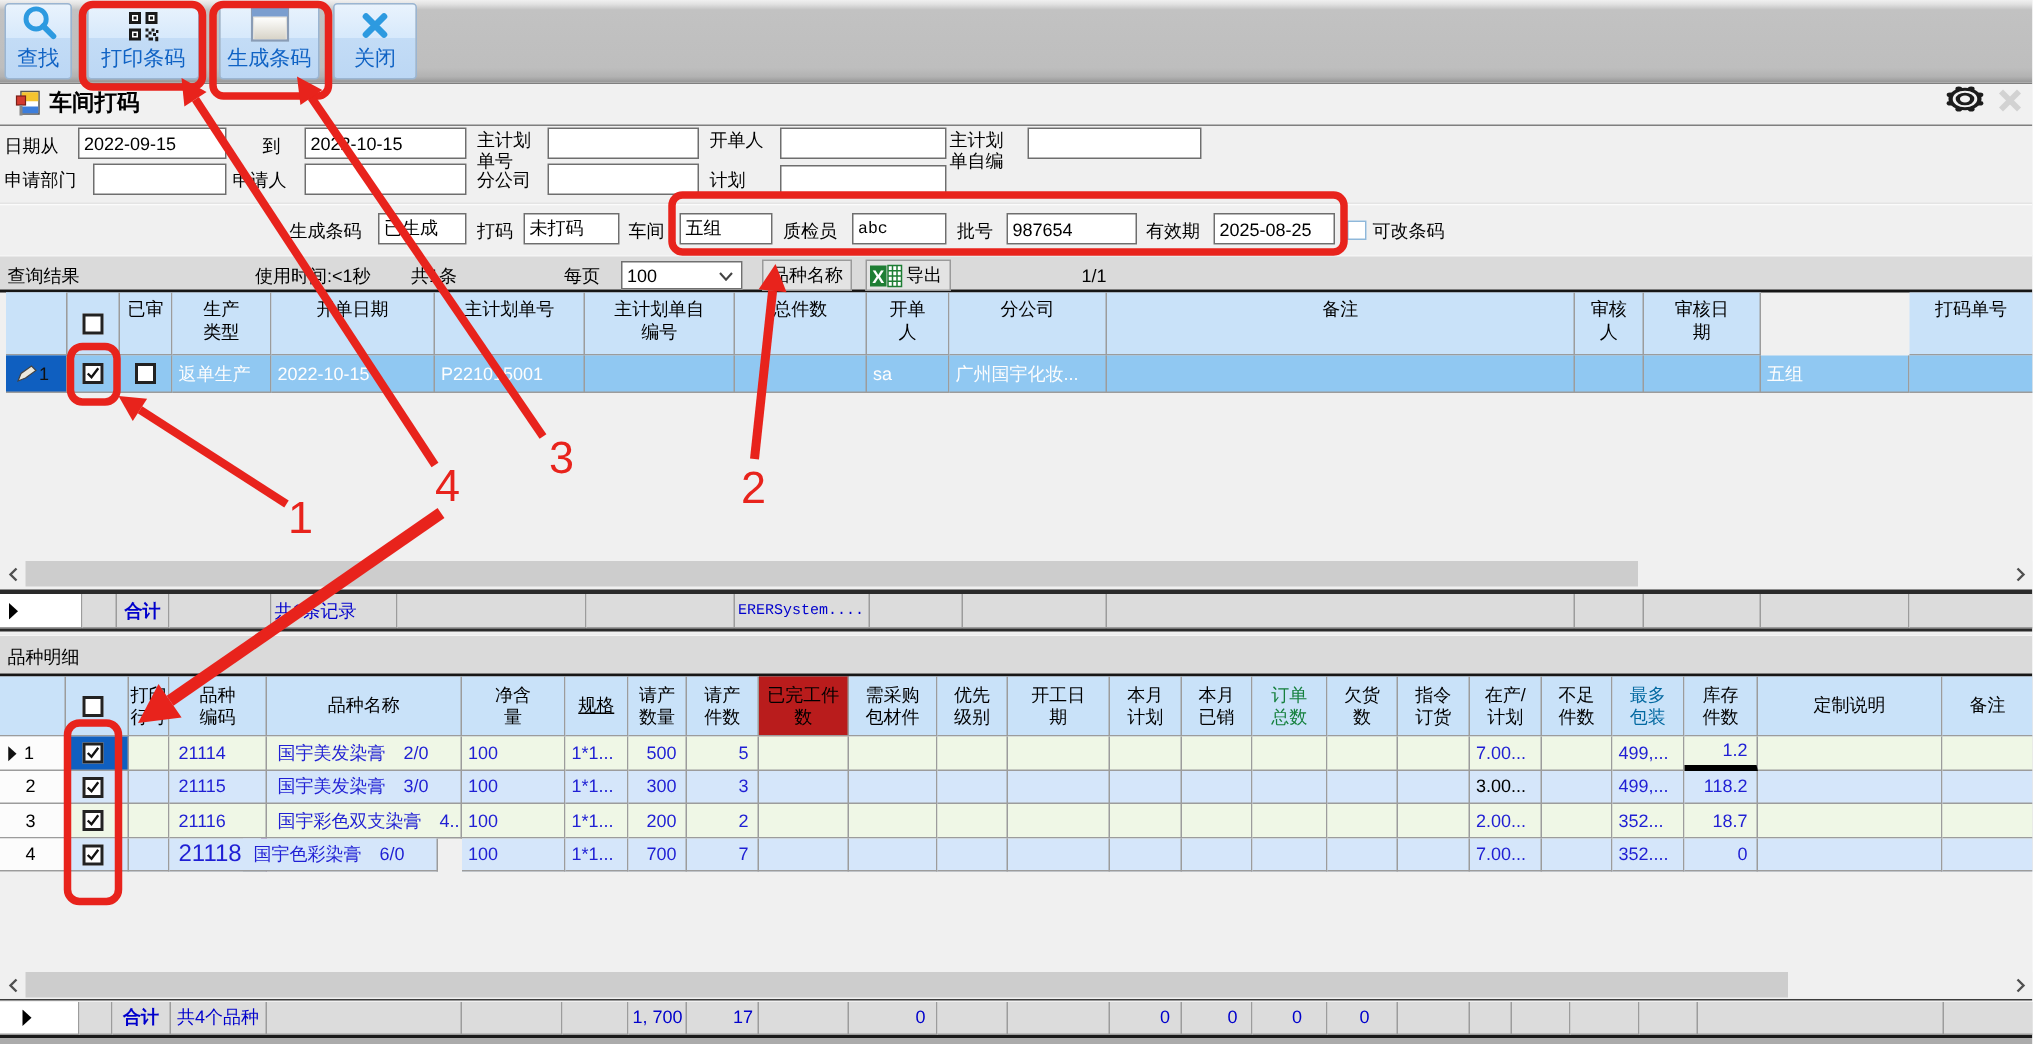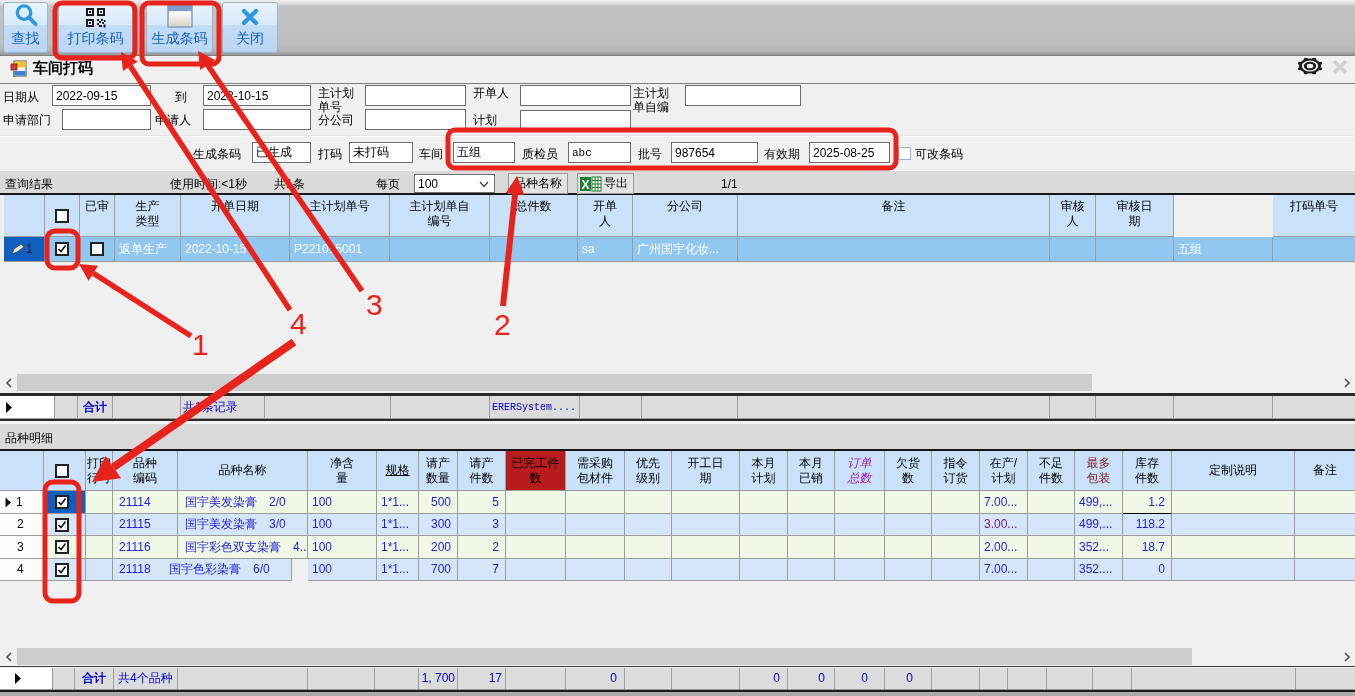--- a/index.html
+++ b/index.html
@@ -223,26 +223,26 @@
 <div style="position:absolute;left:308px;top:451px;width:69px;height:40px;box-sizing:border-box;border-right:1px solid #9c9c9c;border-bottom:1px solid #9c9c9c;background:#c9e2f9;overflow:hidden;white-space:nowrap;font-size:12px;color:#000;display:flex;align-items:center;justify-content:center;text-align:center;line-height:15px;">净含<br>量</div>
 <div style="position:absolute;left:377px;top:451px;width:42px;height:40px;box-sizing:border-box;border-right:1px solid #9c9c9c;border-bottom:1px solid #9c9c9c;background:#c9e2f9;overflow:hidden;white-space:nowrap;font-size:12px;color:#000;display:flex;align-items:center;justify-content:center;text-align:center;line-height:15px;text-decoration:underline;">规格</div>
 <div style="position:absolute;left:419px;top:451px;width:39px;height:40px;box-sizing:border-box;border-right:1px solid #9c9c9c;border-bottom:1px solid #9c9c9c;background:#c9e2f9;overflow:hidden;white-space:nowrap;font-size:12px;color:#000;display:flex;align-items:center;justify-content:center;text-align:center;line-height:15px;">请产<br>数量</div>
 <div style="position:absolute;left:458px;top:451px;width:48px;height:40px;box-sizing:border-box;border-right:1px solid #9c9c9c;border-bottom:1px solid #9c9c9c;background:#c9e2f9;overflow:hidden;white-space:nowrap;font-size:12px;color:#000;display:flex;align-items:center;justify-content:center;text-align:center;line-height:15px;">请产<br>件数</div>
 <div style="position:absolute;left:506px;top:451px;width:60px;height:40px;box-sizing:border-box;border-right:1px solid #9c9c9c;border-bottom:1px solid #9c9c9c;background:#b91c1c;overflow:hidden;white-space:nowrap;font-size:12px;color:#000;display:flex;align-items:center;justify-content:center;text-align:center;line-height:15px;">已完工件<br>数</div>
 <div style="position:absolute;left:566px;top:451px;width:59px;height:40px;box-sizing:border-box;border-right:1px solid #9c9c9c;border-bottom:1px solid #9c9c9c;background:#c9e2f9;overflow:hidden;white-space:nowrap;font-size:12px;color:#000;display:flex;align-items:center;justify-content:center;text-align:center;line-height:15px;">需采购<br>包材件</div>
 <div style="position:absolute;left:625px;top:451px;width:47px;height:40px;box-sizing:border-box;border-right:1px solid #9c9c9c;border-bottom:1px solid #9c9c9c;background:#c9e2f9;overflow:hidden;white-space:nowrap;font-size:12px;color:#000;display:flex;align-items:center;justify-content:center;text-align:center;line-height:15px;">优先<br>级别</div>
 <div style="position:absolute;left:672px;top:451px;width:68px;height:40px;box-sizing:border-box;border-right:1px solid #9c9c9c;border-bottom:1px solid #9c9c9c;background:#c9e2f9;overflow:hidden;white-space:nowrap;font-size:12px;color:#000;display:flex;align-items:center;justify-content:center;text-align:center;line-height:15px;">开工日<br>期</div>
 <div style="position:absolute;left:740px;top:451px;width:48px;height:40px;box-sizing:border-box;border-right:1px solid #9c9c9c;border-bottom:1px solid #9c9c9c;background:#c9e2f9;overflow:hidden;white-space:nowrap;font-size:12px;color:#000;display:flex;align-items:center;justify-content:center;text-align:center;line-height:15px;">本月<br>计划</div>
 <div style="position:absolute;left:788px;top:451px;width:47px;height:40px;box-sizing:border-box;border-right:1px solid #9c9c9c;border-bottom:1px solid #9c9c9c;background:#c9e2f9;overflow:hidden;white-space:nowrap;font-size:12px;color:#000;display:flex;align-items:center;justify-content:center;text-align:center;line-height:15px;">本月<br>已销</div>
-<div style="position:absolute;left:835px;top:451px;width:50px;height:40px;box-sizing:border-box;border-right:1px solid #9c9c9c;border-bottom:1px solid #9c9c9c;background:#c9e2f9;overflow:hidden;white-space:nowrap;font-size:12px;color:#a21caf;display:flex;align-items:center;justify-content:center;text-align:center;line-height:15px;font-style:italic;">订单<br>总数</div>
+<div style="position:absolute;left:835px;top:451px;width:50px;height:40px;box-sizing:border-box;border-right:1px solid #9c9c9c;border-bottom:1px solid #9c9c9c;background:#c9e2f9;overflow:hidden;white-space:nowrap;font-size:12px;color:#15803d;display:flex;align-items:center;justify-content:center;text-align:center;line-height:15px;">订单<br>总数</div>
 <div style="position:absolute;left:885px;top:451px;width:47px;height:40px;box-sizing:border-box;border-right:1px solid #9c9c9c;border-bottom:1px solid #9c9c9c;background:#c9e2f9;overflow:hidden;white-space:nowrap;font-size:12px;color:#000;display:flex;align-items:center;justify-content:center;text-align:center;line-height:15px;">欠货<br>数</div>
 <div style="position:absolute;left:932px;top:451px;width:48px;height:40px;box-sizing:border-box;border-right:1px solid #9c9c9c;border-bottom:1px solid #9c9c9c;background:#c9e2f9;overflow:hidden;white-space:nowrap;font-size:12px;color:#000;display:flex;align-items:center;justify-content:center;text-align:center;line-height:15px;">指令<br>订货</div>
 <div style="position:absolute;left:980px;top:451px;width:48px;height:40px;box-sizing:border-box;border-right:1px solid #9c9c9c;border-bottom:1px solid #9c9c9c;background:#c9e2f9;overflow:hidden;white-space:nowrap;font-size:12px;color:#000;display:flex;align-items:center;justify-content:center;text-align:center;line-height:15px;">在产/<br>计划</div>
 <div style="position:absolute;left:1028px;top:451px;width:47px;height:40px;box-sizing:border-box;border-right:1px solid #9c9c9c;border-bottom:1px solid #9c9c9c;background:#c9e2f9;overflow:hidden;white-space:nowrap;font-size:12px;color:#000;display:flex;align-items:center;justify-content:center;text-align:center;line-height:15px;">不足<br>件数</div>
-<div style="position:absolute;left:1075px;top:451px;width:48px;height:40px;box-sizing:border-box;border-right:1px solid #9c9c9c;border-bottom:1px solid #9c9c9c;background:#c9e2f9;overflow:hidden;white-space:nowrap;font-size:12px;color:#7f1d1d;display:flex;align-items:center;justify-content:center;text-align:center;line-height:15px;">最多<br>包装</div>
+<div style="position:absolute;left:1075px;top:451px;width:48px;height:40px;box-sizing:border-box;border-right:1px solid #9c9c9c;border-bottom:1px solid #9c9c9c;background:#c9e2f9;overflow:hidden;white-space:nowrap;font-size:12px;color:#0369a1;display:flex;align-items:center;justify-content:center;text-align:center;line-height:15px;">最多<br>包装</div>
 <div style="position:absolute;left:1123px;top:451px;width:49px;height:40px;box-sizing:border-box;border-right:1px solid #9c9c9c;border-bottom:1px solid #9c9c9c;background:#c9e2f9;overflow:hidden;white-space:nowrap;font-size:12px;color:#000;display:flex;align-items:center;justify-content:center;text-align:center;line-height:15px;">库存<br>件数</div>
 <div style="position:absolute;left:1172px;top:451px;width:123px;height:40px;box-sizing:border-box;border-right:1px solid #9c9c9c;border-bottom:1px solid #9c9c9c;background:#c9e2f9;overflow:hidden;white-space:nowrap;font-size:12px;color:#000;display:flex;align-items:center;justify-content:center;text-align:center;line-height:15px;">定制说明</div>
 <div style="position:absolute;left:1295px;top:451px;width:61px;height:40px;box-sizing:border-box;border-right:1px solid #9c9c9c;border-bottom:1px solid #9c9c9c;background:#c9e2f9;overflow:hidden;white-space:nowrap;font-size:12px;color:#000;display:flex;align-items:center;justify-content:center;text-align:center;line-height:15px;">备注</div>
 <div style="position:absolute;left:0px;top:491px;width:44px;height:23px;box-sizing:border-box;border-right:1px solid #9c9c9c;border-bottom:1px solid #9c9c9c;background:#fcfcfc;overflow:hidden;white-space:nowrap;font-size:12px;color:#000;display:flex;align-items:center;justify-content:flex-start;padding-left:5px;line-height:13px;">
       <svg width="7" height="11" viewBox="0 0 7 11" style="margin-right:4px;">
         <path d="M0.5 0.5 L6 5.5 L0.5 10.5 Z" fill="#111"></path>
       </svg>
       <span>1</span>
     </div>
 <div style="position:absolute;left:44px;top:491px;width:42px;height:23px;box-sizing:border-box;border-right:1px solid #9c9c9c;border-bottom:1px solid #9c9c9c;background:#0f5fc0;overflow:hidden;white-space:nowrap;font-size:12px;color:#1f1fd4;display:flex;align-items:center;justify-content:flex-start;padding-left:11px;line-height:13px;">
@@ -264,21 +264,21 @@
 <div style="position:absolute;left:625px;top:491px;width:47px;height:23px;box-sizing:border-box;border-right:1px solid #9c9c9c;border-bottom:1px solid #9c9c9c;background:#eff7e6;overflow:hidden;white-space:nowrap;font-size:12px;color:#1f1fd4;display:flex;align-items:center;justify-content:flex-start;padding-left:4px;line-height:13px;"></div>
 <div style="position:absolute;left:672px;top:491px;width:68px;height:23px;box-sizing:border-box;border-right:1px solid #9c9c9c;border-bottom:1px solid #9c9c9c;background:#eff7e6;overflow:hidden;white-space:nowrap;font-size:12px;color:#1f1fd4;display:flex;align-items:center;justify-content:flex-start;padding-left:4px;line-height:13px;"></div>
 <div style="position:absolute;left:740px;top:491px;width:48px;height:23px;box-sizing:border-box;border-right:1px solid #9c9c9c;border-bottom:1px solid #9c9c9c;background:#eff7e6;overflow:hidden;white-space:nowrap;font-size:12px;color:#1f1fd4;display:flex;align-items:center;justify-content:flex-start;padding-left:4px;line-height:13px;"></div>
 <div style="position:absolute;left:788px;top:491px;width:47px;height:23px;box-sizing:border-box;border-right:1px solid #9c9c9c;border-bottom:1px solid #9c9c9c;background:#eff7e6;overflow:hidden;white-space:nowrap;font-size:12px;color:#1f1fd4;display:flex;align-items:center;justify-content:flex-start;padding-left:4px;line-height:13px;"></div>
 <div style="position:absolute;left:835px;top:491px;width:50px;height:23px;box-sizing:border-box;border-right:1px solid #9c9c9c;border-bottom:1px solid #9c9c9c;background:#eff7e6;overflow:hidden;white-space:nowrap;font-size:12px;color:#1f1fd4;display:flex;align-items:center;justify-content:flex-start;padding-left:4px;line-height:13px;"></div>
 <div style="position:absolute;left:885px;top:491px;width:47px;height:23px;box-sizing:border-box;border-right:1px solid #9c9c9c;border-bottom:1px solid #9c9c9c;background:#eff7e6;overflow:hidden;white-space:nowrap;font-size:12px;color:#1f1fd4;display:flex;align-items:center;justify-content:flex-start;padding-left:4px;line-height:13px;"></div>
 <div style="position:absolute;left:932px;top:491px;width:48px;height:23px;box-sizing:border-box;border-right:1px solid #9c9c9c;border-bottom:1px solid #9c9c9c;background:#eff7e6;overflow:hidden;white-space:nowrap;font-size:12px;color:#1f1fd4;display:flex;align-items:center;justify-content:flex-start;padding-left:4px;line-height:13px;"></div>
 <div style="position:absolute;left:980px;top:491px;width:48px;height:23px;box-sizing:border-box;border-right:1px solid #9c9c9c;border-bottom:1px solid #9c9c9c;background:#eff7e6;overflow:hidden;white-space:nowrap;font-size:12px;color:#1f1fd4;display:flex;align-items:center;justify-content:flex-start;padding-left:4px;line-height:13px;">7.00...</div>
 <div style="position:absolute;left:1028px;top:491px;width:47px;height:23px;box-sizing:border-box;border-right:1px solid #9c9c9c;border-bottom:1px solid #9c9c9c;background:#eff7e6;overflow:hidden;white-space:nowrap;font-size:12px;color:#1f1fd4;display:flex;align-items:center;justify-content:flex-start;padding-left:4px;line-height:13px;"></div>
 <div style="position:absolute;left:1075px;top:491px;width:48px;height:23px;box-sizing:border-box;border-right:1px solid #9c9c9c;border-bottom:1px solid #9c9c9c;background:#eff7e6;overflow:hidden;white-space:nowrap;font-size:12px;color:#1f1fd4;display:flex;align-items:center;justify-content:flex-start;padding-left:4px;line-height:13px;">499,...</div>
-<div style="position:absolute;left:1123px;top:491px;width:49px;height:23px;box-sizing:border-box;border-right:1px solid #9c9c9c;border-bottom:1px solid #000000;background:#eff7e6;overflow:hidden;white-space:nowrap;font-size:12px;color:#1f1fd4;display:flex;align-items:center;justify-content:flex-end;padding-right:6px;line-height:13px;">1.2</div>
+<div style="position:absolute;left:1123px;top:491px;width:49px;height:23px;box-sizing:border-box;border-right:1px solid #9c9c9c;border-bottom:4px solid #000000;background:#eff7e6;overflow:hidden;white-space:nowrap;font-size:12px;color:#1f1fd4;display:flex;align-items:center;justify-content:flex-end;padding-right:6px;line-height:13px;">1.2</div>
 <div style="position:absolute;left:1172px;top:491px;width:123px;height:23px;box-sizing:border-box;border-right:1px solid #9c9c9c;border-bottom:1px solid #9c9c9c;background:#eff7e6;overflow:hidden;white-space:nowrap;font-size:12px;color:#1f1fd4;display:flex;align-items:center;justify-content:flex-start;padding-left:4px;line-height:13px;"></div>
 <div style="position:absolute;left:1295px;top:491px;width:61px;height:23px;box-sizing:border-box;border-right:1px solid #9c9c9c;border-bottom:1px solid #9c9c9c;background:#eff7e6;overflow:hidden;white-space:nowrap;font-size:12px;color:#1f1fd4;display:flex;align-items:center;justify-content:flex-start;padding-left:4px;line-height:13px;"></div>
 <div style="position:absolute;left:0px;top:514px;width:44px;height:22px;box-sizing:border-box;border-right:1px solid #9c9c9c;border-bottom:1px solid #9c9c9c;background:#fcfcfc;overflow:hidden;white-space:nowrap;font-size:12px;color:#000;display:flex;align-items:center;justify-content:flex-start;padding-left:5px;line-height:13px;">
       <span style="margin-left:12px;">2</span>
     </div>
 <div style="position:absolute;left:44px;top:514px;width:42px;height:22px;box-sizing:border-box;border-right:1px solid #9c9c9c;border-bottom:1px solid #9c9c9c;background:#d5e6fa;overflow:hidden;white-space:nowrap;font-size:12px;color:#1f1fd4;display:flex;align-items:center;justify-content:flex-start;padding-left:11px;line-height:13px;">
       <span style="display:inline-block;width:14px;height:14px;background:#fff;border:2px solid #222;box-sizing:border-box;position:relative;">
         <svg width="10" height="10" viewBox="0 0 10 10" style="position:absolute;left:0px;top:0px">
           <path d="M1.5 5 L4 7.5 L8.5 1.5" stroke="#111" stroke-width="1.6" fill="none"></path>
         </svg>
@@ -293,21 +293,21 @@
 <div style="position:absolute;left:458px;top:514px;width:48px;height:22px;box-sizing:border-box;border-right:1px solid #9c9c9c;border-bottom:1px solid #9c9c9c;background:#d5e6fa;overflow:hidden;white-space:nowrap;font-size:12px;color:#1f1fd4;display:flex;align-items:center;justify-content:flex-end;padding-right:6px;line-height:13px;">3</div>
 <div style="position:absolute;left:506px;top:514px;width:60px;height:22px;box-sizing:border-box;border-right:1px solid #9c9c9c;border-bottom:1px solid #9c9c9c;background:#d5e6fa;overflow:hidden;white-space:nowrap;font-size:12px;color:#1f1fd4;display:flex;align-items:center;justify-content:flex-start;padding-left:4px;line-height:13px;"></div>
 <div style="position:absolute;left:566px;top:514px;width:59px;height:22px;box-sizing:border-box;border-right:1px solid #9c9c9c;border-bottom:1px solid #9c9c9c;background:#d5e6fa;overflow:hidden;white-space:nowrap;font-size:12px;color:#1f1fd4;display:flex;align-items:center;justify-content:flex-start;padding-left:4px;line-height:13px;"></div>
 <div style="position:absolute;left:625px;top:514px;width:47px;height:22px;box-sizing:border-box;border-right:1px solid #9c9c9c;border-bottom:1px solid #9c9c9c;background:#d5e6fa;overflow:hidden;white-space:nowrap;font-size:12px;color:#1f1fd4;display:flex;align-items:center;justify-content:flex-start;padding-left:4px;line-height:13px;"></div>
 <div style="position:absolute;left:672px;top:514px;width:68px;height:22px;box-sizing:border-box;border-right:1px solid #9c9c9c;border-bottom:1px solid #9c9c9c;background:#d5e6fa;overflow:hidden;white-space:nowrap;font-size:12px;color:#1f1fd4;display:flex;align-items:center;justify-content:flex-start;padding-left:4px;line-height:13px;"></div>
 <div style="position:absolute;left:740px;top:514px;width:48px;height:22px;box-sizing:border-box;border-right:1px solid #9c9c9c;border-bottom:1px solid #9c9c9c;background:#d5e6fa;overflow:hidden;white-space:nowrap;font-size:12px;color:#1f1fd4;display:flex;align-items:center;justify-content:flex-start;padding-left:4px;line-height:13px;"></div>
 <div style="position:absolute;left:788px;top:514px;width:47px;height:22px;box-sizing:border-box;border-right:1px solid #9c9c9c;border-bottom:1px solid #9c9c9c;background:#d5e6fa;overflow:hidden;white-space:nowrap;font-size:12px;color:#1f1fd4;display:flex;align-items:center;justify-content:flex-start;padding-left:4px;line-height:13px;"></div>
 <div style="position:absolute;left:835px;top:514px;width:50px;height:22px;box-sizing:border-box;border-right:1px solid #9c9c9c;border-bottom:1px solid #9c9c9c;background:#d5e6fa;overflow:hidden;white-space:nowrap;font-size:12px;color:#1f1fd4;display:flex;align-items:center;justify-content:flex-start;padding-left:4px;line-height:13px;"></div>
 <div style="position:absolute;left:885px;top:514px;width:47px;height:22px;box-sizing:border-box;border-right:1px solid #9c9c9c;border-bottom:1px solid #9c9c9c;background:#d5e6fa;overflow:hidden;white-space:nowrap;font-size:12px;color:#1f1fd4;display:flex;align-items:center;justify-content:flex-start;padding-left:4px;line-height:13px;"></div>
 <div style="position:absolute;left:932px;top:514px;width:48px;height:22px;box-sizing:border-box;border-right:1px solid #9c9c9c;border-bottom:1px solid #9c9c9c;background:#d5e6fa;overflow:hidden;white-space:nowrap;font-size:12px;color:#1f1fd4;display:flex;align-items:center;justify-content:flex-start;padding-left:4px;line-height:13px;"></div>
-<div style="position:absolute;left:980px;top:514px;width:48px;height:22px;box-sizing:border-box;border-right:1px solid #9c9c9c;border-bottom:1px solid #9c9c9c;background:#d5e6fa;overflow:hidden;white-space:nowrap;font-size:12px;color:#701a75;display:flex;align-items:center;justify-content:flex-start;padding-left:4px;line-height:13px;">3.00...</div>
+<div style="position:absolute;left:980px;top:514px;width:48px;height:22px;box-sizing:border-box;border-right:1px solid #9c9c9c;border-bottom:1px solid #9c9c9c;background:#d5e6fa;overflow:hidden;white-space:nowrap;font-size:12px;color:#000000;display:flex;align-items:center;justify-content:flex-start;padding-left:4px;line-height:13px;">3.00...</div>
 <div style="position:absolute;left:1028px;top:514px;width:47px;height:22px;box-sizing:border-box;border-right:1px solid #9c9c9c;border-bottom:1px solid #9c9c9c;background:#d5e6fa;overflow:hidden;white-space:nowrap;font-size:12px;color:#1f1fd4;display:flex;align-items:center;justify-content:flex-start;padding-left:4px;line-height:13px;"></div>
 <div style="position:absolute;left:1075px;top:514px;width:48px;height:22px;box-sizing:border-box;border-right:1px solid #9c9c9c;border-bottom:1px solid #9c9c9c;background:#d5e6fa;overflow:hidden;white-space:nowrap;font-size:12px;color:#1f1fd4;display:flex;align-items:center;justify-content:flex-start;padding-left:4px;line-height:13px;">499,...</div>
 <div style="position:absolute;left:1123px;top:514px;width:49px;height:22px;box-sizing:border-box;border-right:1px solid #9c9c9c;border-bottom:1px solid #9c9c9c;background:#d5e6fa;overflow:hidden;white-space:nowrap;font-size:12px;color:#1f1fd4;display:flex;align-items:center;justify-content:flex-end;padding-right:6px;line-height:13px;">118.2</div>
 <div style="position:absolute;left:1172px;top:514px;width:123px;height:22px;box-sizing:border-box;border-right:1px solid #9c9c9c;border-bottom:1px solid #9c9c9c;background:#d5e6fa;overflow:hidden;white-space:nowrap;font-size:12px;color:#1f1fd4;display:flex;align-items:center;justify-content:flex-start;padding-left:4px;line-height:13px;"></div>
 <div style="position:absolute;left:1295px;top:514px;width:61px;height:22px;box-sizing:border-box;border-right:1px solid #9c9c9c;border-bottom:1px solid #9c9c9c;background:#d5e6fa;overflow:hidden;white-space:nowrap;font-size:12px;color:#1f1fd4;display:flex;align-items:center;justify-content:flex-start;padding-left:4px;line-height:13px;"></div>
 <div style="position:absolute;left:0px;top:536px;width:44px;height:23px;box-sizing:border-box;border-right:1px solid #9c9c9c;border-bottom:1px solid #9c9c9c;background:#fcfcfc;overflow:hidden;white-space:nowrap;font-size:12px;color:#000;display:flex;align-items:center;justify-content:flex-start;padding-left:5px;line-height:13px;">
       <span style="margin-left:12px;">3</span>
     </div>
 <div style="position:absolute;left:44px;top:536px;width:42px;height:23px;box-sizing:border-box;border-right:1px solid #9c9c9c;border-bottom:1px solid #9c9c9c;background:#eff7e6;overflow:hidden;white-space:nowrap;font-size:12px;color:#1f1fd4;display:flex;align-items:center;justify-content:flex-start;padding-left:11px;line-height:13px;">
       <span style="display:inline-block;width:14px;height:14px;background:#fff;border:2px solid #222;box-sizing:border-box;position:relative;">
@@ -342,21 +342,21 @@
       <span style="margin-left:12px;">4</span>
     </div>
 <div style="position:absolute;left:44px;top:559px;width:42px;height:22px;box-sizing:border-box;border-right:1px solid #9c9c9c;border-bottom:1px solid #9c9c9c;background:#d5e6fa;overflow:hidden;white-space:nowrap;font-size:12px;color:#1f1fd4;display:flex;align-items:center;justify-content:flex-start;padding-left:11px;line-height:13px;">
       <span style="display:inline-block;width:14px;height:14px;background:#fff;border:2px solid #222;box-sizing:border-box;position:relative;">
         <svg width="10" height="10" viewBox="0 0 10 10" style="position:absolute;left:0px;top:0px">
           <path d="M1.5 5 L4 7.5 L8.5 1.5" stroke="#111" stroke-width="1.6" fill="none"></path>
         </svg>
       </span>
     </div>
 <div style="position:absolute;left:86px;top:559px;width:27px;height:22px;box-sizing:border-box;border-right:1px solid #9c9c9c;border-bottom:1px solid #9c9c9c;background:#d5e6fa;overflow:hidden;white-space:nowrap;font-size:12px;color:#1f1fd4;display:flex;align-items:center;justify-content:flex-start;padding-left:4px;line-height:13px;"></div>
-<div style="position:absolute;left:113px;top:559px;width:65px;height:22px;box-sizing:border-box;border-right:4px solid #701a75;border-bottom:1px solid #9c9c9c;background:#d5e6fa;overflow:hidden;white-space:nowrap;font-size:12px;color:#1f1fd4;display:flex;align-items:center;justify-content:flex-start;padding-left:6px;line-height:13px;">21118</div>
+<div style="position:absolute;left:113px;top:559px;width:65px;height:22px;box-sizing:border-box;border-right:4px solid #701a75;border-bottom:1px solid #9c9c9c;background:#d5e6fa;overflow:hidden;white-space:nowrap;font-size:16px;color:#1f1fd4;display:flex;align-items:center;justify-content:flex-start;padding-left:6px;line-height:13px;">21118</div>
 <div style="position:absolute;left:162px;top:559px;width:130px;height:22px;box-sizing:border-box;border-right:1px solid #9c9c9c;border-bottom:1px solid #9c9c9c;background:#d5e6fa;overflow:hidden;white-space:nowrap;font-size:12px;color:#1f1fd4;display:flex;align-items:center;justify-content:flex-start;padding-left:7px;line-height:13px;">国宇色彩染膏　6/0</div>
 <div style="position:absolute;left:308px;top:559px;width:69px;height:22px;box-sizing:border-box;border-right:1px solid #9c9c9c;border-bottom:1px solid #9c9c9c;background:#d5e6fa;overflow:hidden;white-space:nowrap;font-size:12px;color:#1f1fd4;display:flex;align-items:center;justify-content:flex-start;padding-left:4px;line-height:13px;">100</div>
 <div style="position:absolute;left:377px;top:559px;width:42px;height:22px;box-sizing:border-box;border-right:1px solid #9c9c9c;border-bottom:1px solid #9c9c9c;background:#d5e6fa;overflow:hidden;white-space:nowrap;font-size:12px;color:#1f1fd4;display:flex;align-items:center;justify-content:flex-start;padding-left:4px;line-height:13px;">1*1...</div>
 <div style="position:absolute;left:419px;top:559px;width:39px;height:22px;box-sizing:border-box;border-right:1px solid #9c9c9c;border-bottom:1px solid #9c9c9c;background:#d5e6fa;overflow:hidden;white-space:nowrap;font-size:12px;color:#1f1fd4;display:flex;align-items:center;justify-content:flex-end;padding-right:6px;line-height:13px;">700</div>
 <div style="position:absolute;left:458px;top:559px;width:48px;height:22px;box-sizing:border-box;border-right:1px solid #9c9c9c;border-bottom:1px solid #9c9c9c;background:#d5e6fa;overflow:hidden;white-space:nowrap;font-size:12px;color:#1f1fd4;display:flex;align-items:center;justify-content:flex-end;padding-right:6px;line-height:13px;">7</div>
 <div style="position:absolute;left:506px;top:559px;width:60px;height:22px;box-sizing:border-box;border-right:1px solid #9c9c9c;border-bottom:1px solid #9c9c9c;background:#d5e6fa;overflow:hidden;white-space:nowrap;font-size:12px;color:#1f1fd4;display:flex;align-items:center;justify-content:flex-start;padding-left:4px;line-height:13px;"></div>
 <div style="position:absolute;left:566px;top:559px;width:59px;height:22px;box-sizing:border-box;border-right:1px solid #9c9c9c;border-bottom:1px solid #9c9c9c;background:#d5e6fa;overflow:hidden;white-space:nowrap;font-size:12px;color:#1f1fd4;display:flex;align-items:center;justify-content:flex-start;padding-left:4px;line-height:13px;"></div>
 <div style="position:absolute;left:625px;top:559px;width:47px;height:22px;box-sizing:border-box;border-right:1px solid #9c9c9c;border-bottom:1px solid #9c9c9c;background:#d5e6fa;overflow:hidden;white-space:nowrap;font-size:12px;color:#1f1fd4;display:flex;align-items:center;justify-content:flex-start;padding-left:4px;line-height:13px;"></div>
 <div style="position:absolute;left:672px;top:559px;width:68px;height:22px;box-sizing:border-box;border-right:1px solid #9c9c9c;border-bottom:1px solid #9c9c9c;background:#d5e6fa;overflow:hidden;white-space:nowrap;font-size:12px;color:#1f1fd4;display:flex;align-items:center;justify-content:flex-start;padding-left:4px;line-height:13px;"></div>
 <div style="position:absolute;left:740px;top:559px;width:48px;height:22px;box-sizing:border-box;border-right:1px solid #9c9c9c;border-bottom:1px solid #9c9c9c;background:#d5e6fa;overflow:hidden;white-space:nowrap;font-size:12px;color:#1f1fd4;display:flex;align-items:center;justify-content:flex-start;padding-left:4px;line-height:13px;"></div>

